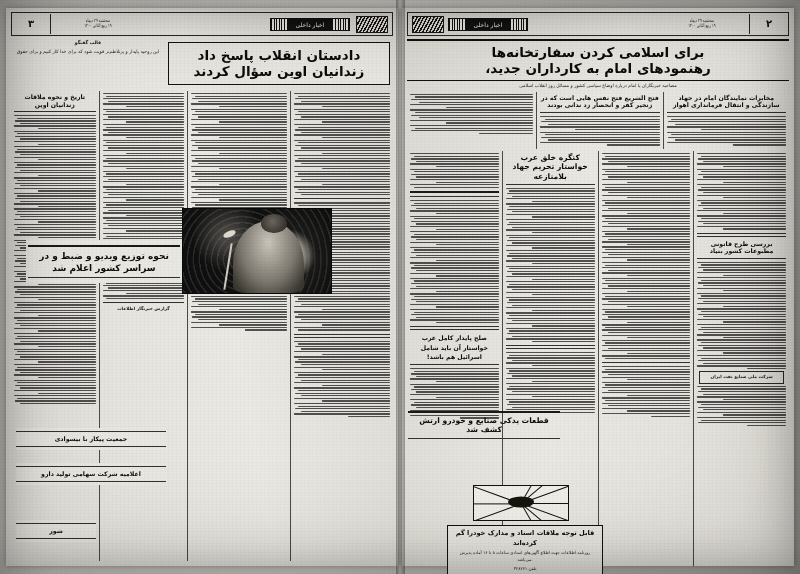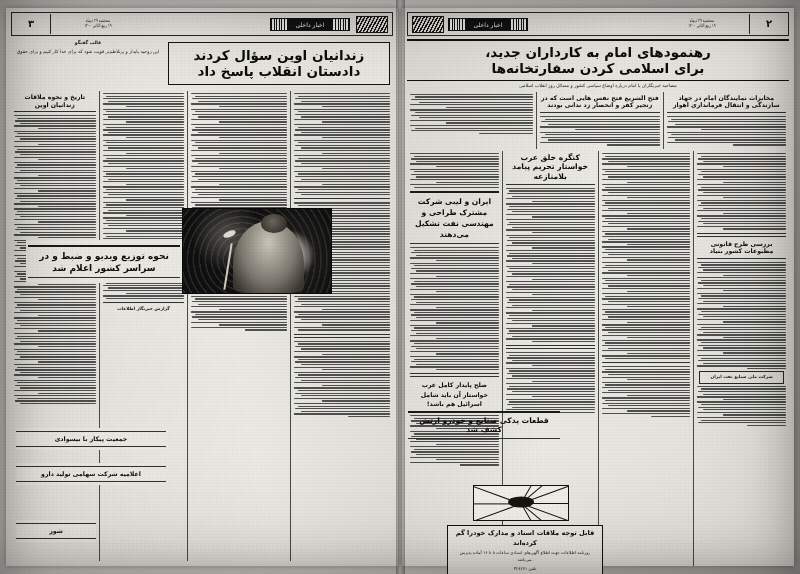--- a/index.html
+++ b/index.html
@@ -145,22 +145,22 @@
             <i></i>
             <i></i>
             <i></i>
             <i></i>
         </span>
       </div>
       <div class="mast-logo"></div>
     </div>
 
     <div style="margin:3px 5px 0 5px;border-top:2px solid #14140f;border-bottom:1px solid #14140f;padding:3px 0;">
+      <div class="hl hl-main">برای اسلامی کردن سفارتخانه‌ها</div>
       <div class="hl hl-main">رهنمودهای امام به کارداران جدید،</div>
-      <div class="hl hl-main">برای اسلامی کردن سفارتخانه‌ها</div>
     </div>
     <div class="hl-kicker" style="margin:2px 20px 1px 20px;">مصاحبه خبرنگاران با امام درباره اوضاع سیاسی کشور و مسائل روز انقلاب اسلامی</div>
 
     <div class="cols" style="margin:2px 5px 0 5px;">
       <div class="col pad" style="width:33%;">
         <div class="hl hl-4">مخابرات نمایندگان امام در جهاد سازندگی و انتقال فرمانداری اهواز</div>
         <div class="rule"></div>
         <div class="tx last">
           <i></i>
             <i></i>
@@ -423,21 +423,21 @@
             <i></i>
             <i></i>
             <i></i>
             <i></i>
             <i></i>
             <i></i>
         </div>
       </div>
 
       <div class="col pad" style="width:25%;">
-        <div class="hl hl-3" style="margin-bottom:2px;">کنگره خلق عرب خواستار تحریم پیامد بلامنازعه</div>
+        <div class="hl hl-3" style="margin-bottom:2px;">کنگره خلق عرب خواستار تحریم جهاد بلامنازعه</div>
         <div class="rule"></div>
         <div class="tx">
           <i></i>
             <i></i>
             <i></i>
             <i></i>
             <i></i>
             <i></i>
             <i></i>
             <i></i>
@@ -534,21 +534,20 @@
             <i></i>
             <i></i>
             <i></i>
             <i></i>
             <i></i>
             <i></i>
             <i></i>
             <i></i>
         </div>
         <div class="rule-thick"></div>
-        <div class="hl hl-3" style="line-height:1.45;">ایران و لیبی شرکت مشترک طراحی و مهندسی نفت تشکیل می‌دهند</div>
         <div class="rule"></div>
         <div class="tx">
           <i></i>
             <i></i>
             <i></i>
             <i></i>
             <i></i>
             <i></i>
             <i></i>
             <i></i>
@@ -655,22 +654,22 @@
             <i></i>
             <i></i>
         </span>
       </div>
       <div class="mast-logo"></div>
     </div>
 
     <div class="cols" style="margin:3px 5px 0 5px;align-items:flex-start;">
       <div style="width:61%;">
         <div class="hl-box">
+          <div class="hl hl-main">دادستان انقلاب پاسخ داد</div>
           <div class="hl hl-main">زندانیان اوین سؤال کردند</div>
-          <div class="hl hl-main">دادستان انقلاب پاسخ داد</div>
         </div>
       </div>
       <div style="width:39%;padding:1px 4px;">
         <div class="smallcap" style="font-size:4.6px;">قالب گفتگو</div>
         <div class="hl-kicker" style="margin-top:2px;">این روحیه پایدار و پرتلاطم‌تر قویت شود که برای خدا کار کنیم و برای حقوق</div>
       </div>
     </div>
 
     <div class="cols" style="margin:3px 5px 0 5px;height:470px;">
 

